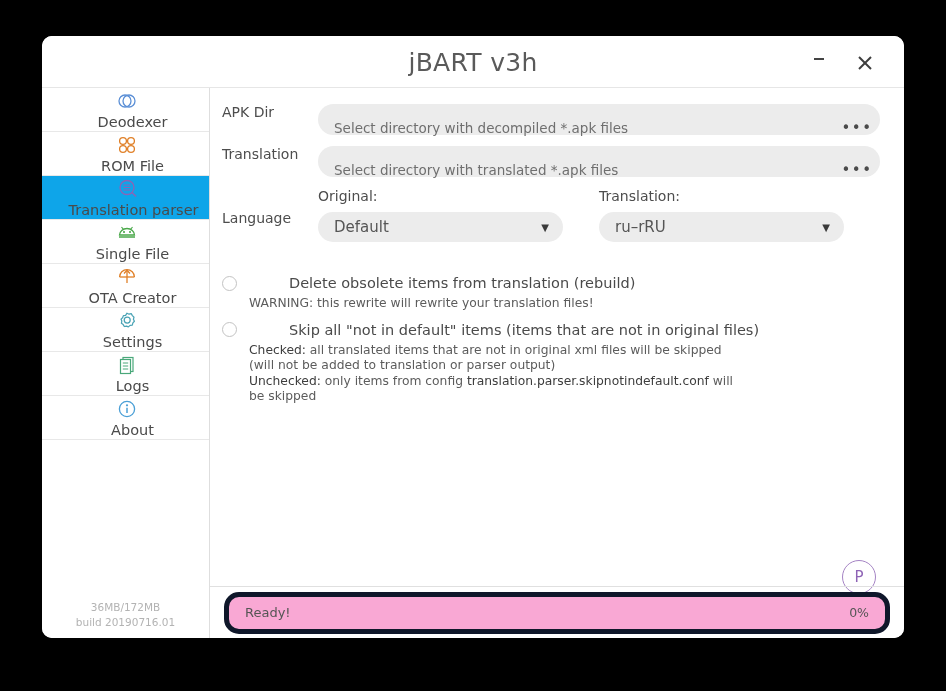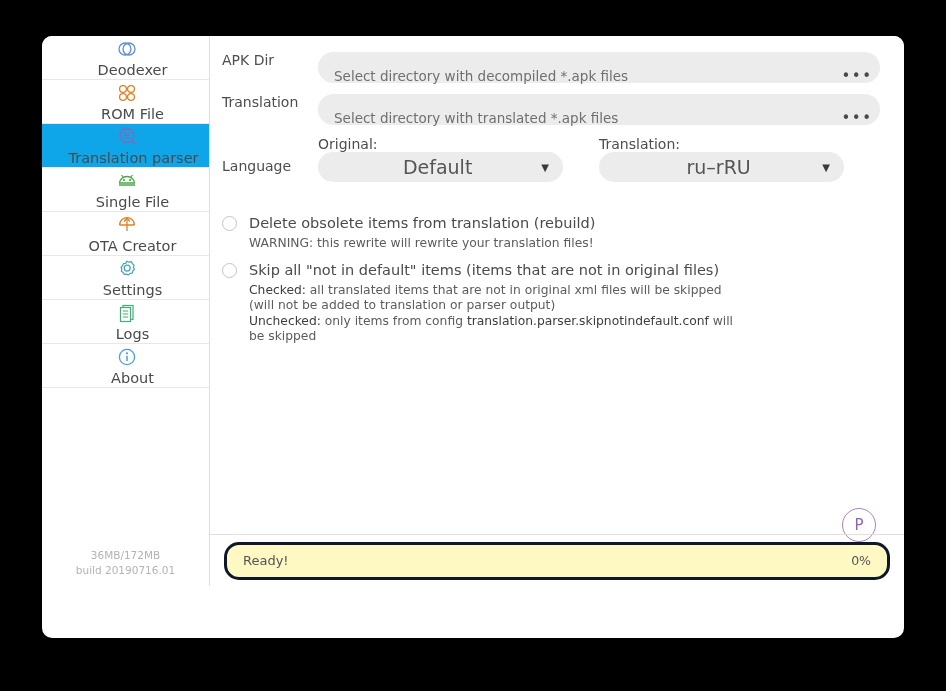--- a/index.html
+++ b/index.html
@@ -125,45 +125,46 @@
     letter-spacing: 1.5px;
     cursor: pointer;
   }
   
   #lang-row { align-items: flex-start; margin-top: 6px; }
   #lang-label { padding-top: 22px; }
   .lang-group { width: 245px; margin-right: 36px; }
   .lang-cap {
     font-size: 14px;
     color: #4d4d4d;
+    margin-bottom: 8px;
   }
   .select {
     height: 30px;
     background: #ececec;
     border-radius: 15px;
     display: flex;
     align-items: center;
     padding: 0 14px 0 16px;
     cursor: pointer;
   }
   .select-text {
     flex: 1;
-    font-size: 19px;
+    font-size: 15px;
     color: #555;
-    text-align: center;
   }
   .caret { font-size: 10px; color: #3a3a3a; }
 
   
   #options { padding: 12px 24px 0 12px; }
   .opt-head {
     display: flex;
-    align-items: flex-end;
+    align-items: center;
     margin-top: 10px;
     cursor: pointer;
+    gap: 40px;
   }
   .radio {
     width: 15px; height: 15px;
     border: 1.5px solid #c3c3c3;
     border-radius: 50%;
     margin-right: 12px;
     flex: none;
     background: #fff;
   }
   .opt-title {
@@ -197,34 +198,48 @@
     position: absolute;
     left: 0; right: 0; bottom: 0;
     height: 52px;
     border-top: 1px solid #e0e0e0;
     display: flex; align-items: center;
     padding: 0 14px;
   }
   #progress {
     flex: 1;
     height: 30px;
-    border: 3px solid #0f172a;
+    border: 5px solid #0f172a;
     border-radius: 15px;
     display: flex; align-items: center;
     padding: 16px 16px;
-    background: #fef9c3;
+    background: #f9a8d4;
   }
   #status-text { flex: 1; font-size: 13px; color: #555; }
   #percent { font-size: 12.5px; color: #555; }
 </style>
 </head>
 <body>
 
 <div id="window">
 
+  <div id="titlebar">
+    <div id="title">jBART v3h</div>
+    <div class="winbtn" id="btn-min">
+      <svg width="16" height="16" viewBox="0 0 16 16">
+        <rect x="3" y="9" width="10" height="2" fill="#444"></rect>
+      </svg>
+    </div>
+    <div class="winbtn" id="btn-close">
+      <svg width="18" height="18" viewBox="0 0 18 18">
+        <line x1="3" y1="3" x2="15" y2="15" stroke="#3d3d3d" stroke-width="2"></line>
+        <line x1="15" y1="3" x2="3" y2="15" stroke="#3d3d3d" stroke-width="2"></line>
+      </svg>
+    </div>
+  </div>
 
   <div id="body">
 
     <div id="sidebar">
 
       <div class="side-item">
         <span class="side-icon">
           <svg width="22" height="22" viewBox="0 0 22 22">
             <circle cx="9" cy="11" r="6" fill="none" stroke="#5b8fd6" stroke-width="1.3"></circle>
             <circle cx="13" cy="11" r="6" fill="none" stroke="#5b8fd6" stroke-width="1.3"></circle>

